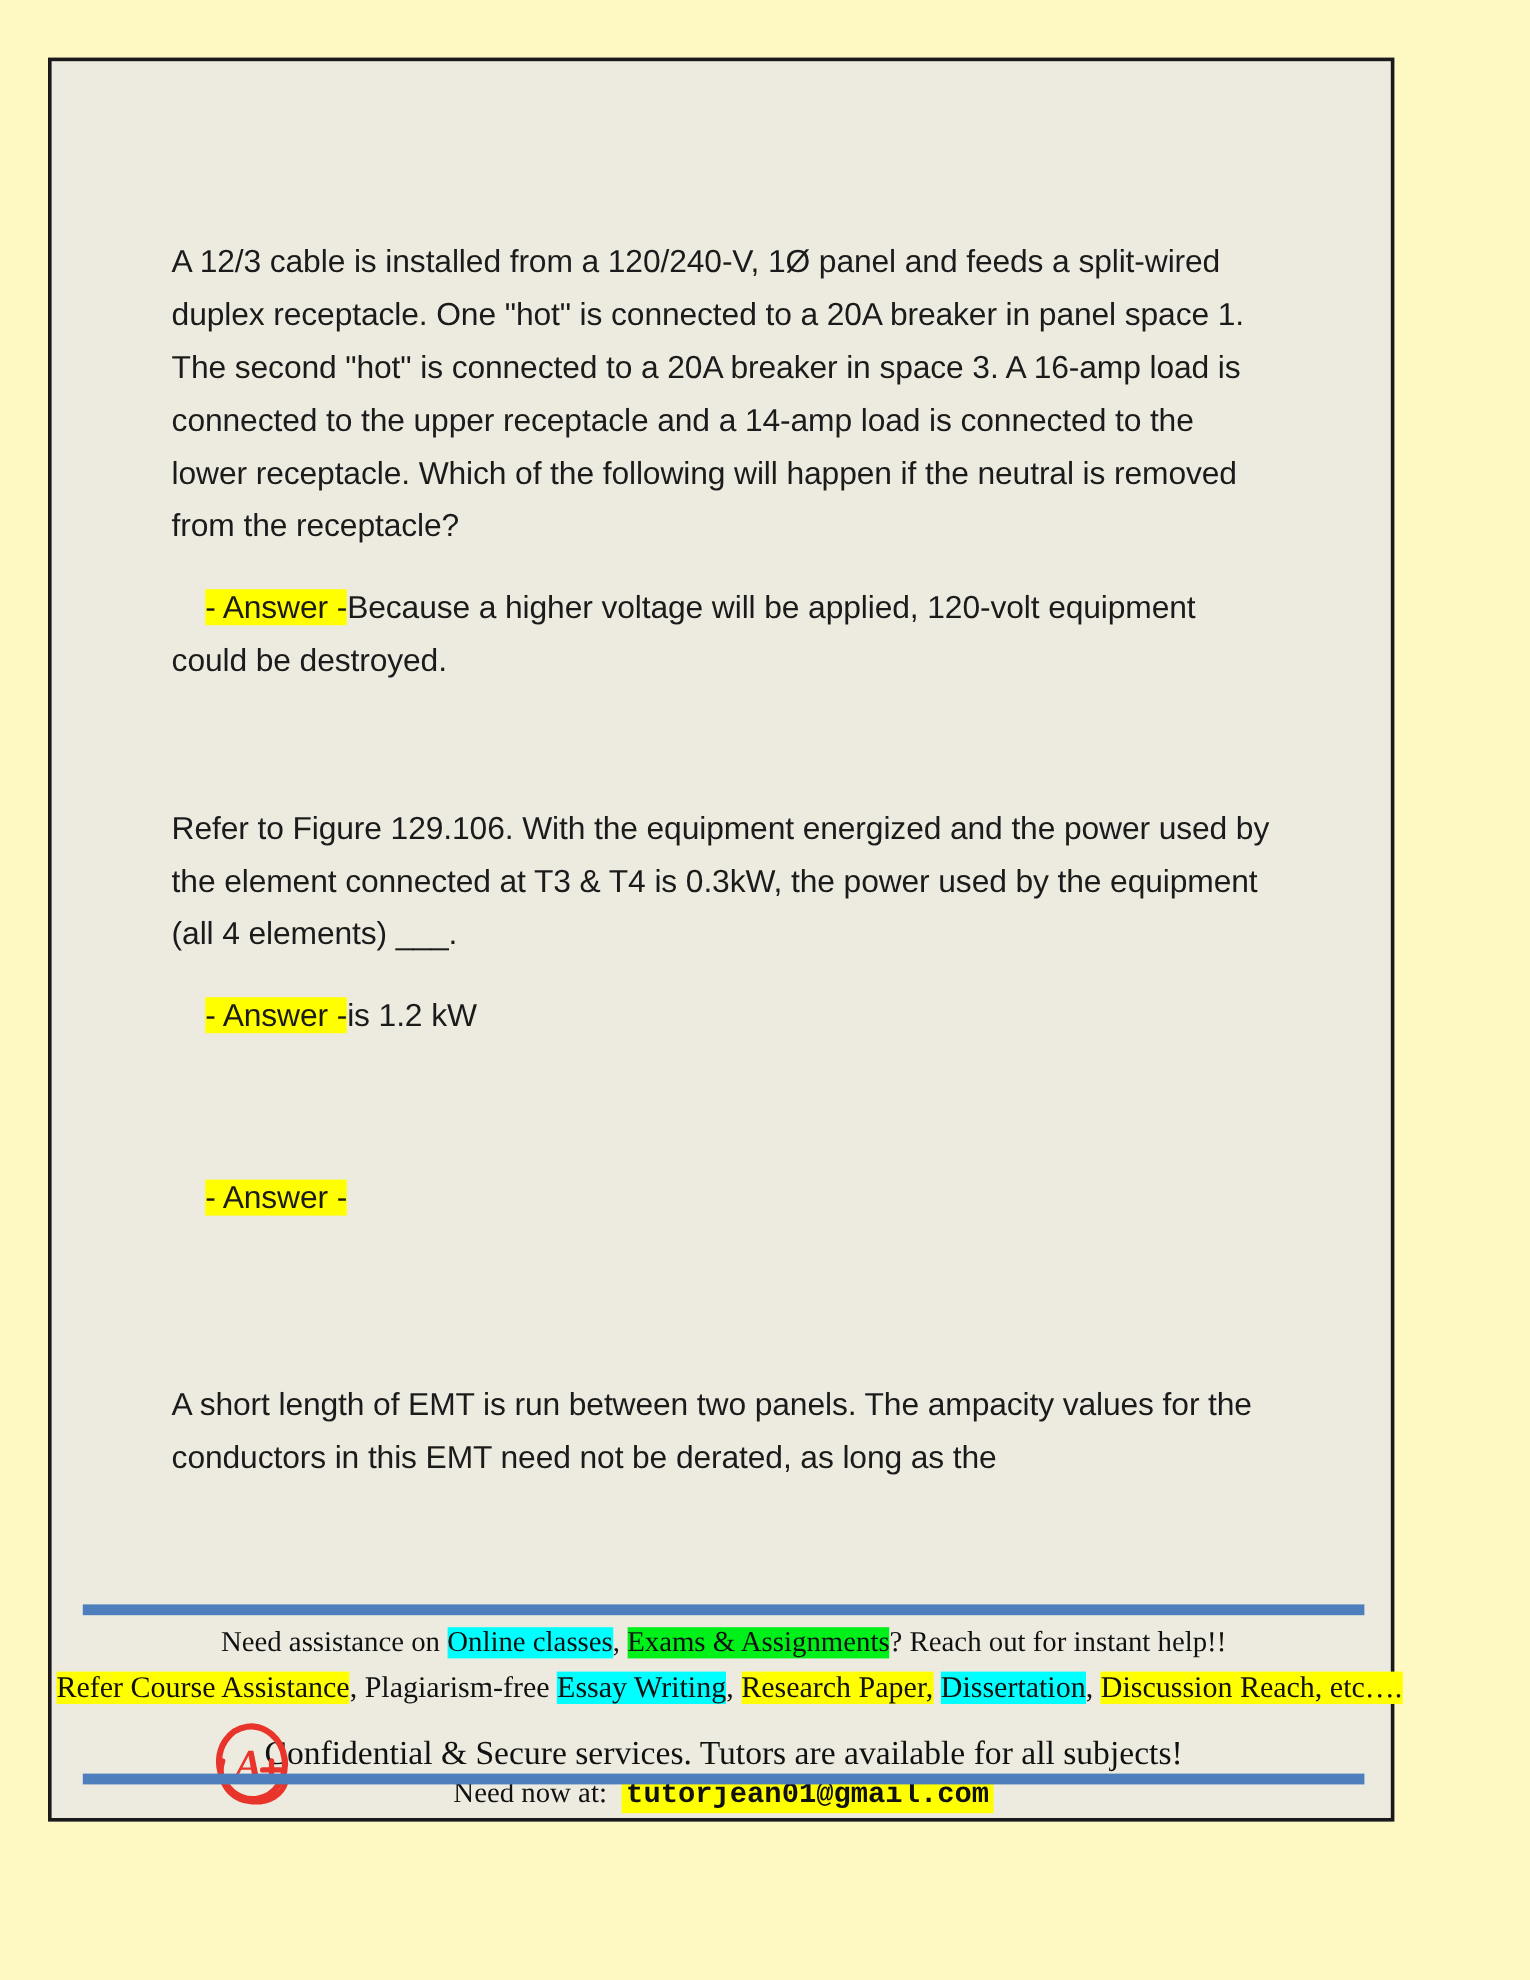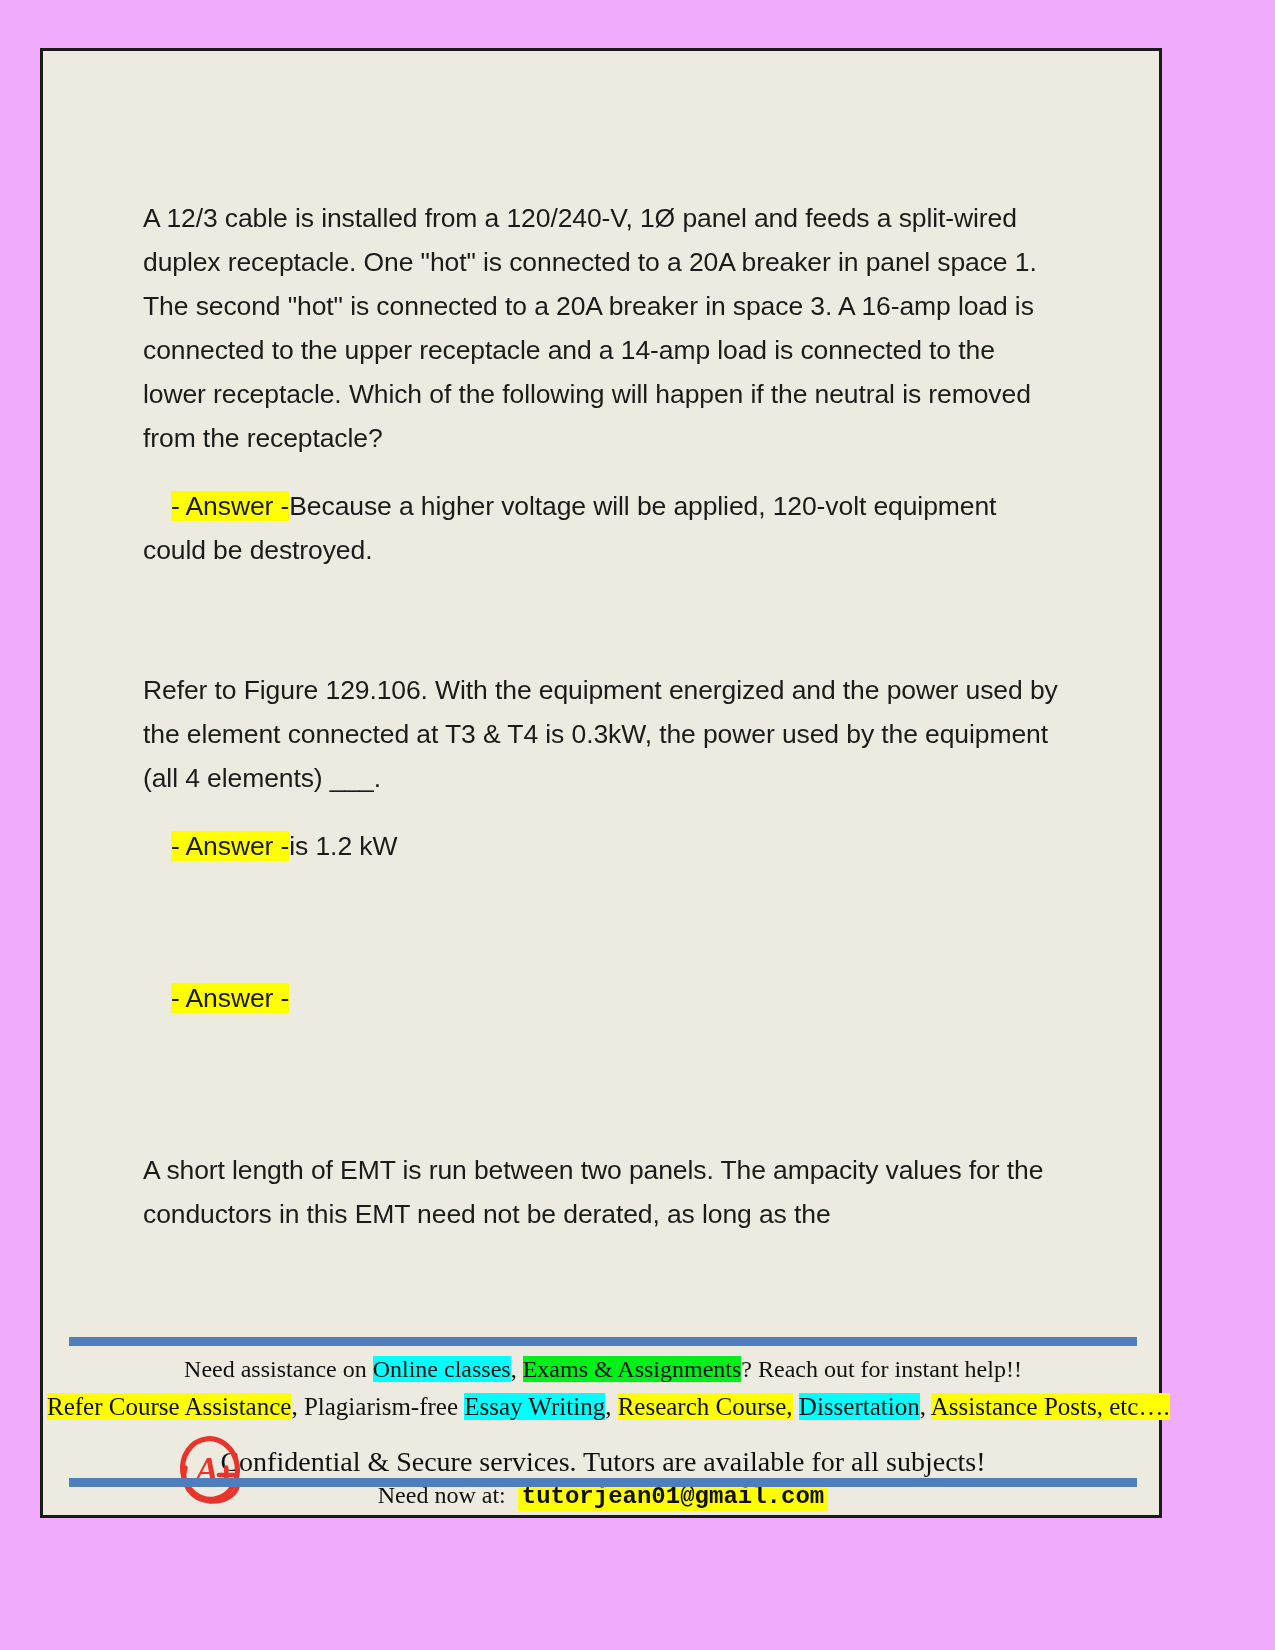--- a/index.html
+++ b/index.html
@@ -13,21 +13,21 @@
     font-family: "Liberation Sans", sans-serif;
     overflow: hidden;
   }
 
   
   .page-outer {
     position: absolute;
     left: 0; top: 0;
     width: 1275px;
     height: 1650px;
-    background: #f0abfc;
+    background: #fef9c3;
   }
   .page-frame {
     position: absolute;
     left: 40px;
     top: 48px;
     width: 1122px;
     height: 1470px;
     border: 3px solid #1a1a1a;
     background: #EDEBE0;
     box-sizing: border-box;
@@ -147,21 +147,21 @@
       <p class="para">A short length of EMT is run between two panels. The ampacity values for the conductors in this EMT need not be derated, as long as the</p>
 
     </div>
 
     <div class="footer">
 
       <div class="rule rule-top"></div>
 
       <div class="footer-line fl1"><span>Need assistance on </span><span class="hl-cyan">Online classes</span><span>, </span><span class="hl-green">Exams &amp; Assignments</span><span>? Reach out for instant help!!</span></div>
 
-      <div class="footer-line fl2"><span class="hl-yel">Refer Course Assistance</span><span>, Plagiarism-free </span><span class="hl-cyan">Essay Writing</span><span>, </span><span class="hl-yel">Research Course,</span><span> </span><span class="hl-cyan">Dissertation</span><span>, </span><span class="hl-yel">Assistance Posts, etc….</span></div>
+      <div class="footer-line fl2"><span class="hl-yel">Refer Course Assistance</span><span>, Plagiarism-free </span><span class="hl-cyan">Essay Writing</span><span>, </span><span class="hl-yel">Research Paper,</span><span> </span><span class="hl-cyan">Dissertation</span><span>, </span><span class="hl-yel">Discussion Reach, etc….</span></div>
 
       <div class="footer-line fl3">Confidential &amp; Secure services. Tutors are available for all subjects!</div>
 
       <div class="footer-line fl4"><span>Need now at:</span><span>&nbsp;&nbsp;</span><span class="email-bold">tutorjean01@gmail.com</span></div>
 
       <div class="logo">
         <svg viewBox="0 0 100 100" width="74" height="74" aria-hidden="true">
           <ellipse cx="50" cy="50" rx="37" ry="41" fill="none" stroke="#E8342A" stroke-width="7" transform="rotate(-8 50 50)"></ellipse>
           <path d="M17 48 C 10 70, 24 92, 50 94 C 70 95, 84 86, 88 72" fill="none" stroke="#E8342A" stroke-width="6" stroke-linecap="round"></path>
           <text x="46" y="68" text-anchor="middle" font-family="Liberation Serif, serif" font-style="italic" font-size="48" font-weight="bold" fill="#E8342A">A</text>

